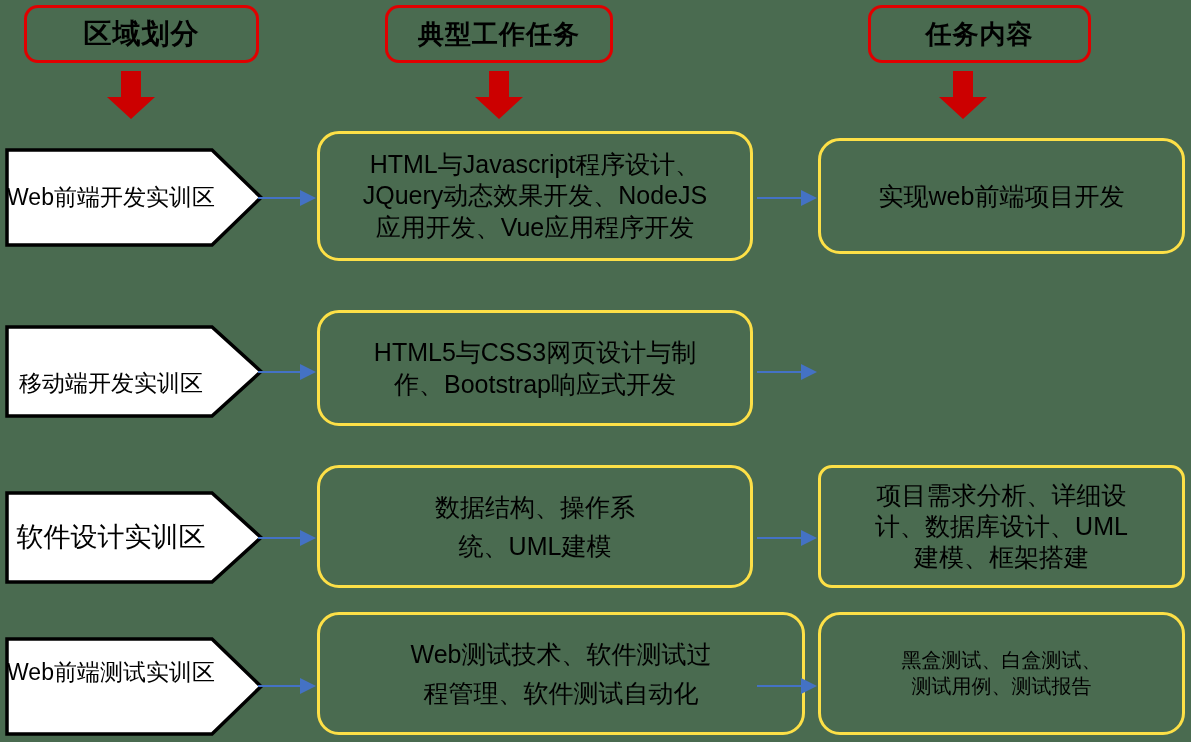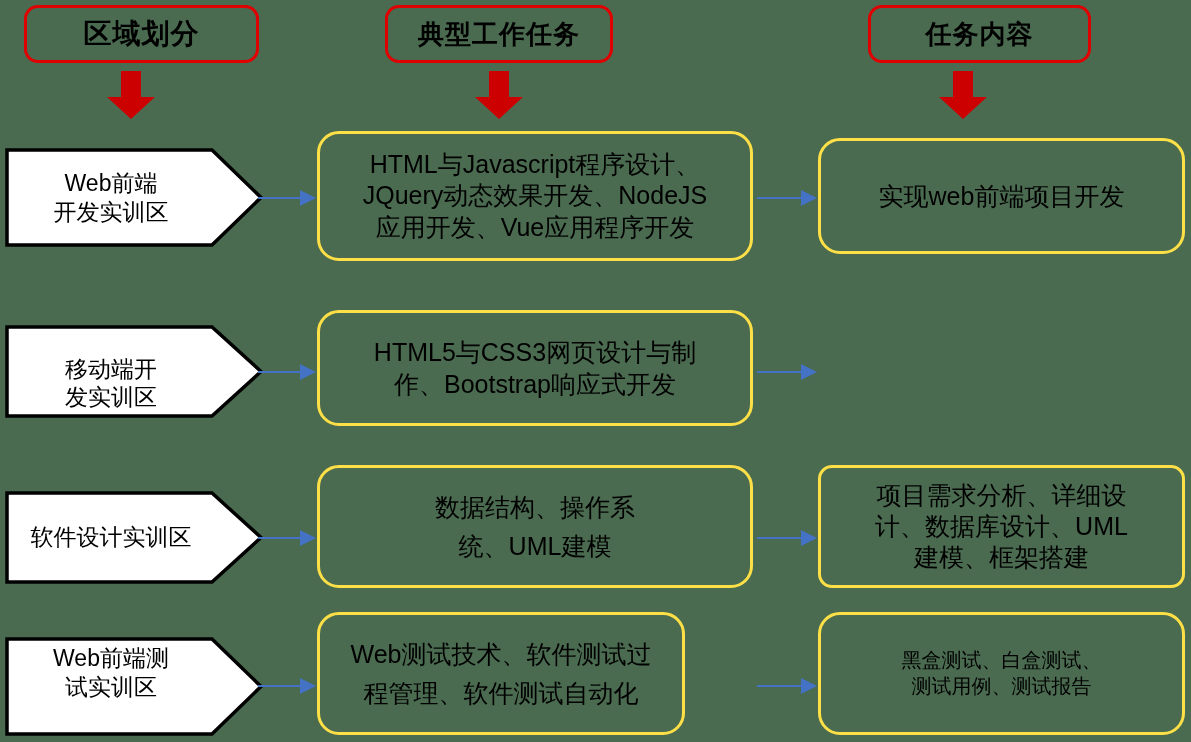--- a/index.html
+++ b/index.html
@@ -40,21 +40,21 @@
     position: absolute;
   }
 
   
   .pent {
     position: absolute;
   }
   .pent-label {
     position: absolute;
     display: flex;
-    flex-direction: column;
+    flex-direction: row;
     align-items: center;
     justify-content: center;
     text-align: center;
     color: #000;
     line-height: 1.22;
     pointer-events: none;
   }
 
   
   .rbox {
@@ -152,21 +152,21 @@
 
   <svg class="conn" style="left:757px; top:360px;" width="62" height="24" viewBox="0 0 62 24">
     <line x1="0" y1="12" x2="44" y2="12" stroke="#4472c4" stroke-width="2"></line>
     <polygon points="44,4 60,12 44,20" fill="#4472c4"></polygon>
   </svg>
 
 
   <svg class="pent" style="left:5px; top:491px;" width="258" height="93" viewBox="0 0 258 93">
     <polygon points="2,2 207,2 256,46.5 207,91 2,91" fill="#ffffff" stroke="#000000" stroke-width="3.5"></polygon>
   </svg>
-  <div class="pent-label" style="left:5px; top:491px; width:212px; height:93px; font-size:23px;">
+  <div class="pent-label" style="left:5px; top:491px; width:212px; height:93px; font-size:27px;">
     <span>软件设计实训区</span>
   </div>
 
   <svg class="conn" style="left:258px; top:526px;" width="60" height="24" viewBox="0 0 60 24">
     <line x1="0" y1="12" x2="42" y2="12" stroke="#4472c4" stroke-width="2"></line>
     <polygon points="42,4 58,12 42,20" fill="#4472c4"></polygon>
   </svg>
 
   <div class="rbox" style="left:317px; top:465px; width:436px; height:123px; font-size:25px; line-height:1.55;">
     <span class="txt">数据结构、操作系
@@ -190,21 +190,21 @@
   <div class="pent-label" style="left:5px; top:637px; width:212px; height:71px; font-size:23px;">
     <span>Web前端测</span>
     <span>试实训区</span>
   </div>
 
   <svg class="conn" style="left:258px; top:674px;" width="60" height="24" viewBox="0 0 60 24">
     <line x1="0" y1="12" x2="42" y2="12" stroke="#4472c4" stroke-width="2"></line>
     <polygon points="42,4 58,12 42,20" fill="#4472c4"></polygon>
   </svg>
 
-  <div class="rbox" style="left:317px; top:612px; width:368px; height:123px; font-size:25px; line-height:1.55;">
+  <div class="rbox" style="left:317px; top:612px; width:488px; height:123px; font-size:25px; line-height:1.55;">
     <span class="txt">Web测试技术、软件测试过
 程管理、软件测试自动化</span>
   </div>
 
   <svg class="conn" style="left:757px; top:674px;" width="62" height="24" viewBox="0 0 62 24">
     <line x1="0" y1="12" x2="44" y2="12" stroke="#4472c4" stroke-width="2"></line>
     <polygon points="44,4 60,12 44,20" fill="#4472c4"></polygon>
   </svg>
 
   <div class="rbox" style="left:818px; top:612px; width:367px; height:123px; font-size:20px; line-height:1.28;">

